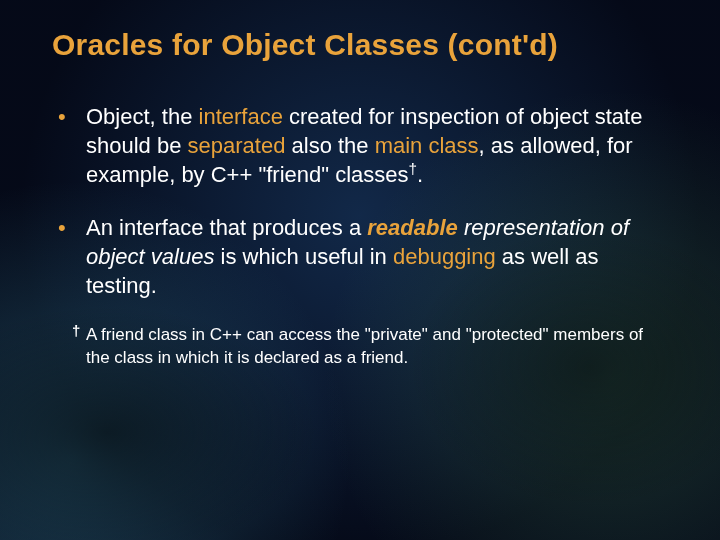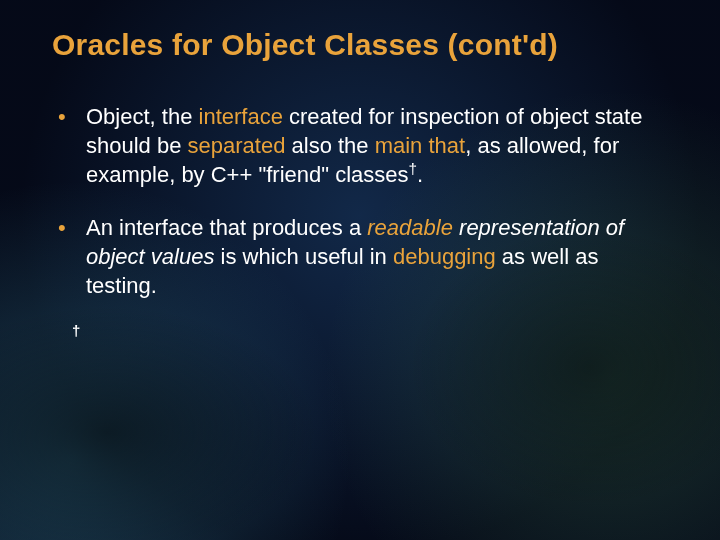--- a/index.html
+++ b/index.html
@@ -55,21 +55,21 @@
   ul.bullets > li::before {
     content: "•";
     position: absolute;
     left: 6px;
     top: 0;
     color: #e9a33b;
     font-size: 22px;
     line-height: 1.32;
   }
   .hl { color: #e9a33b; }
-  .bold { font-weight: normal; }
+  .bold { font-weight: bold; }
   .ital { font-style: italic; }
   sup.dag {
     font-size: 0.7em;
     vertical-align: super;
     line-height: 0;
   }
   .footnote {
     margin-top: 18px;
     padding-left: 34px;
     font-size: 17px;
@@ -88,24 +88,25 @@
 </style>
 </head>
 <body>
 
 <div class="slide">
 
   <h1 class="title">Oracles for Object Classes (cont'd)</h1>
 
   <ul class="bullets">
     <li>
-      <span>Object, the </span><span class="hl">interface</span><span> created for inspection of object state should be </span><span class="hl">separated</span><span> also the </span><span class="hl">main that</span><span>, as allowed, for example, by C++ "friend" classes</span><sup class="dag">†</sup><span>.</span>
+      <span>Object, the </span><span class="hl">interface</span><span> created for inspection of object state should be </span><span class="hl">separated</span><span> also the </span><span class="hl">main class</span><span>, as allowed, for example, by C++ "friend" classes</span><sup class="dag">†</sup><span>.</span>
     </li>
     <li>
       <span>An interface that produces a </span><span class="hl bold ital">readable</span><span> </span><span class="ital">representation of object values</span><span> is which useful in </span><span class="hl">debugging</span><span> as well as testing.</span>
     </li>
   </ul>
 
   <div class="footnote">
     <span class="mark">†</span>
+    <span>A friend class in C++ can access the "private" and "protected" members of the class in which it is declared as a friend.</span>
   </div>
 
 </div>
 
 </body></html>

